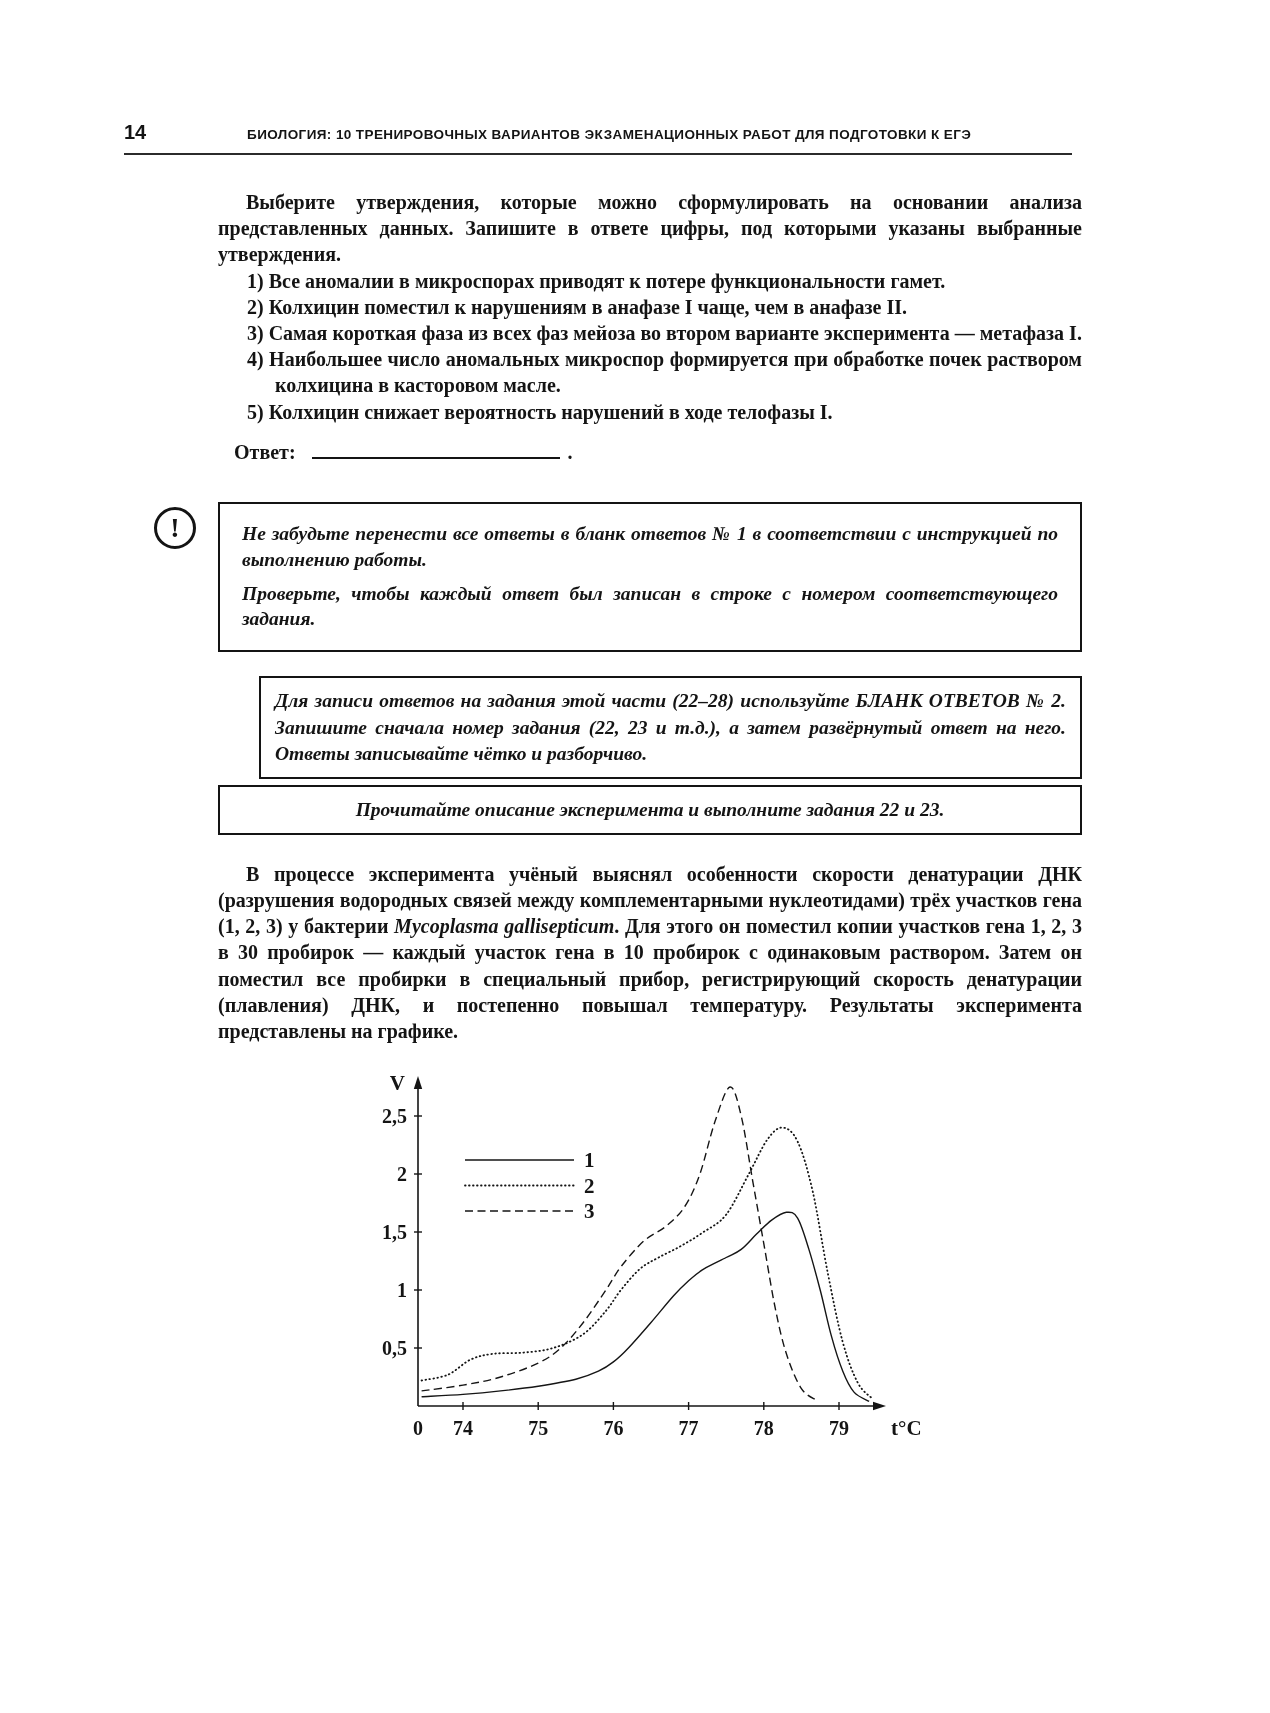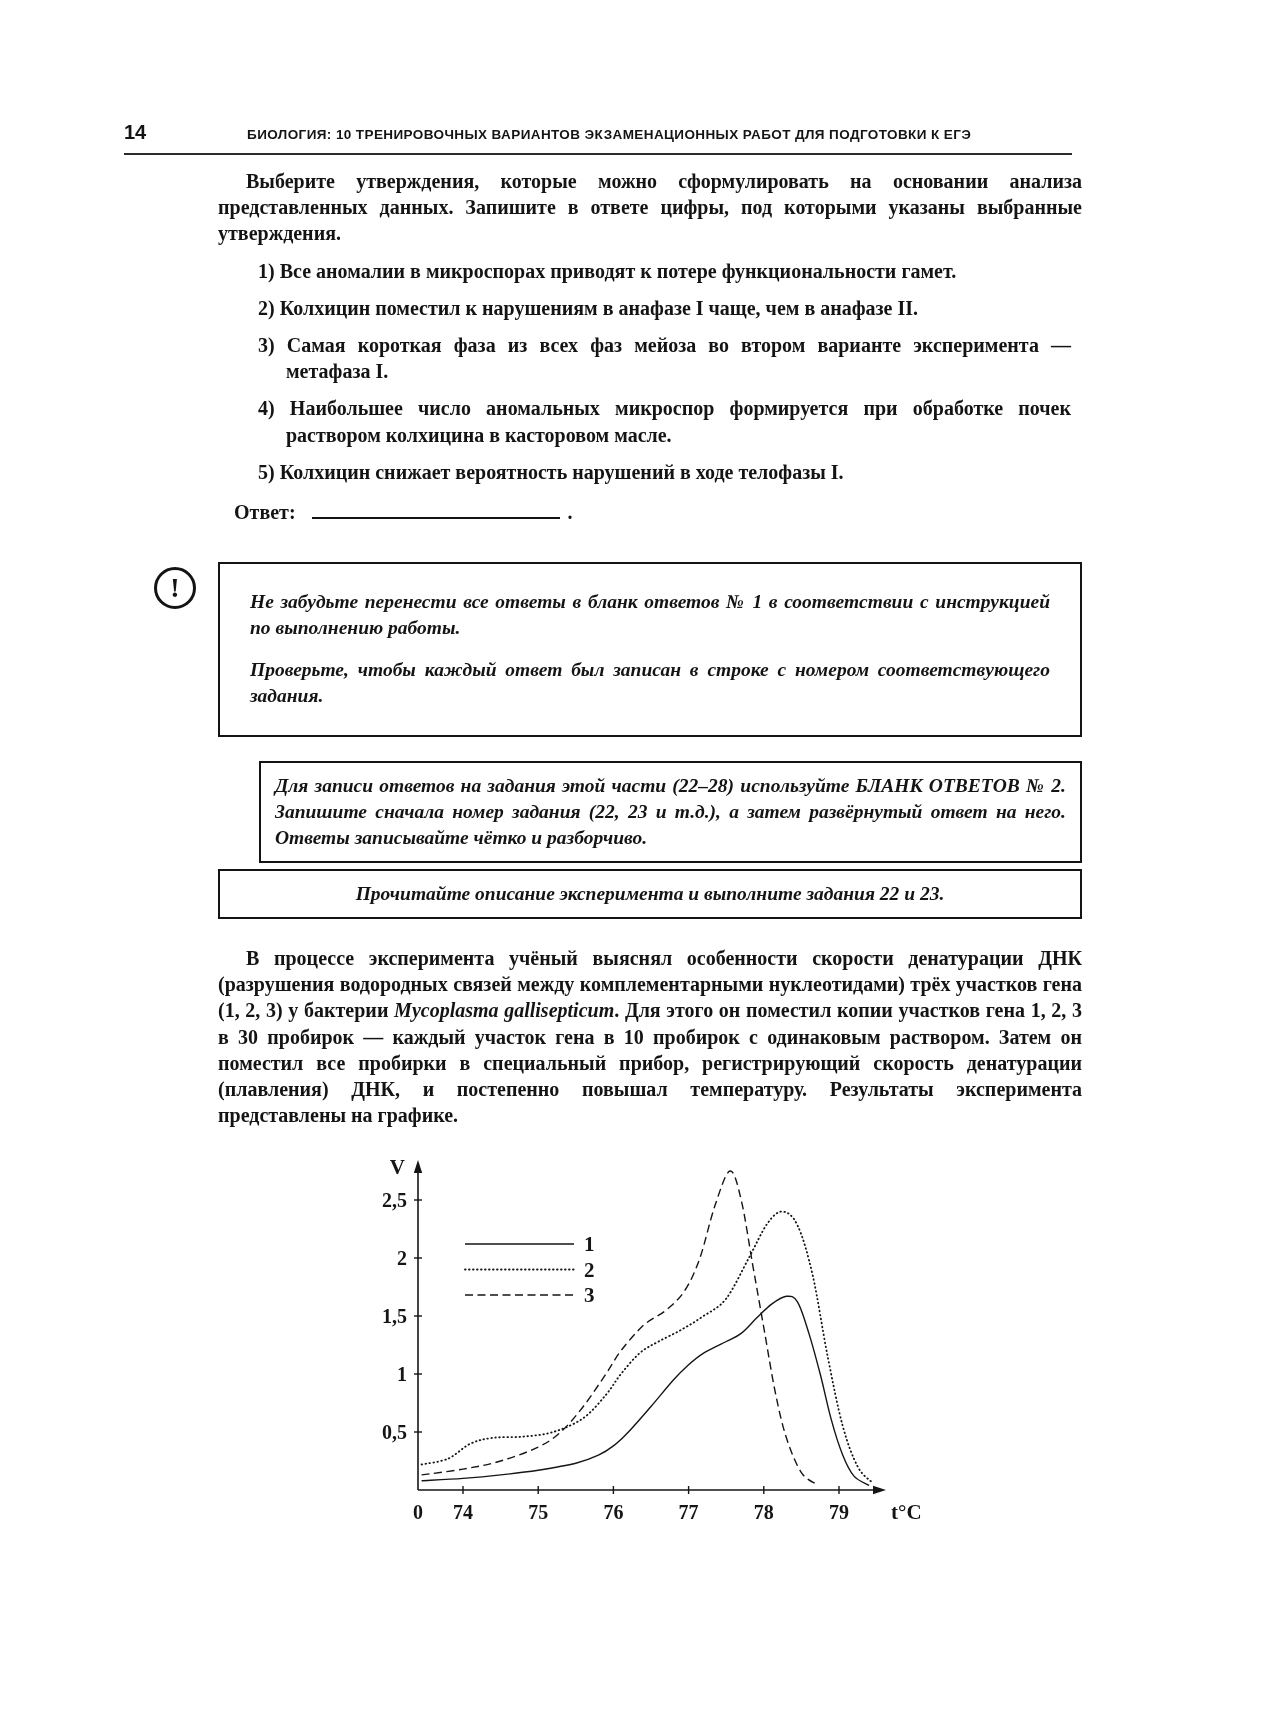--- a/index.html
+++ b/index.html
@@ -10,53 +10,53 @@
   }
   .header {
     position:absolute; top:121px; left:124px; width:948px;
     display:flex; align-items:baseline;
     border-bottom:2px solid #2b2b2b; padding-bottom:9px;
     font-family:"Liberation Sans", sans-serif; font-weight:700;
   }
   .page-num { font-size:20px; }
   .header-title { flex:1; text-align:center; font-size:13.5px; letter-spacing:0.4px; }
 
-  .content { position:absolute; top:168px; left:218px; width:864px; }
+  .content { position:absolute; top:189px; left:218px; width:864px; }
 
   .body-text {
     font-size:20px; font-weight:700; line-height:1.31;
     text-align:justify; margin:0;
   }
   .indent { text-indent:28px; }
 
   .options { margin:0; }
   .option {
     font-size:20px; font-weight:700; line-height:1.31; text-align:justify;
-    padding-left:57px; text-indent:-28px; margin:11px;
+    padding-left:57px; text-indent:-28px; margin:0;
   }
 
   .answer-row { margin:13px 0 0 16px; font-size:20px; font-weight:700; }
   .answer-blank {
     display:inline-block; width:248px; height:1.05em;
     border-bottom:2px solid #141414; margin:0 8px 0 16px;
   }
 
   .notice { position:relative; margin-top:38px; }
   .notice-icon {
     position:absolute; left:-64px; top:5px; width:42px; height:42px;
     border:3.5px solid #141414; border-radius:50%;
     display:flex; align-items:center; justify-content:center;
     font-size:28px; font-weight:700; line-height:1;
   }
   .notice-box {
     border:2px solid #141414; padding:9px 14px 10px 14px;
     font-size:19.5px; font-weight:700; font-style:italic;
     line-height:1.33; text-align:justify;
   }
-  .notice-box p { margin:16px; }
+  .notice-box p { margin:8px; }
 
   .part-heading {
     text-align:center; font-family:"Liberation Sans", sans-serif;
     font-weight:700; font-size:23px; letter-spacing:0.5px;
     margin:54px 0 0 0;
   }
 
   .box {
     border:2px solid #141414; padding:10px 14px;
     font-size:19.5px; font-weight:700; font-style:italic; line-height:1.34;

